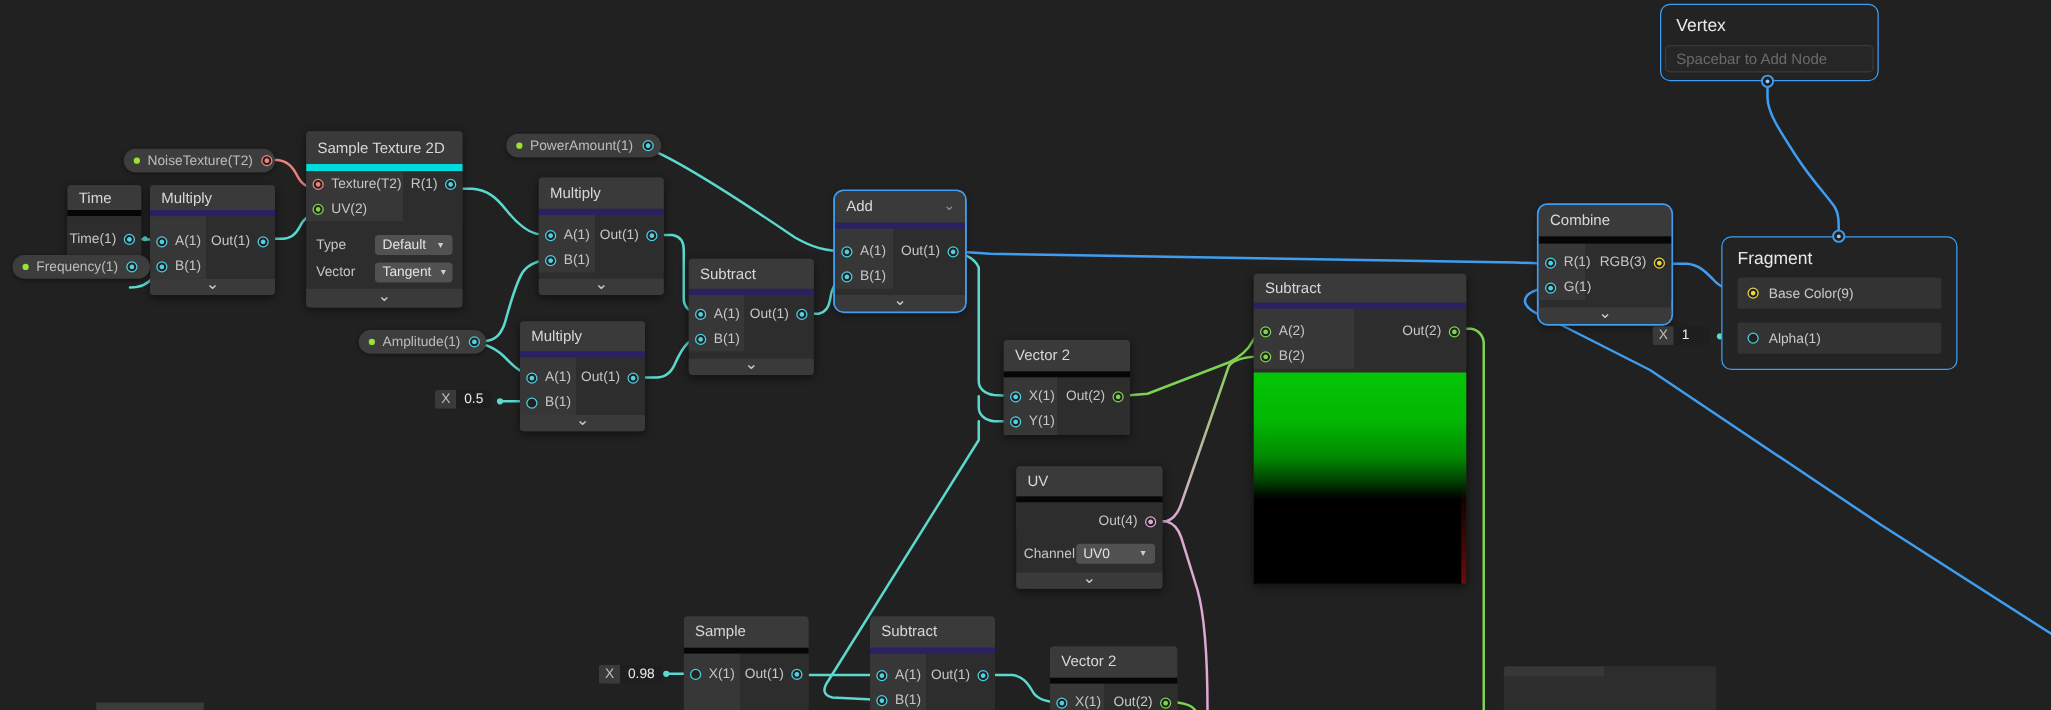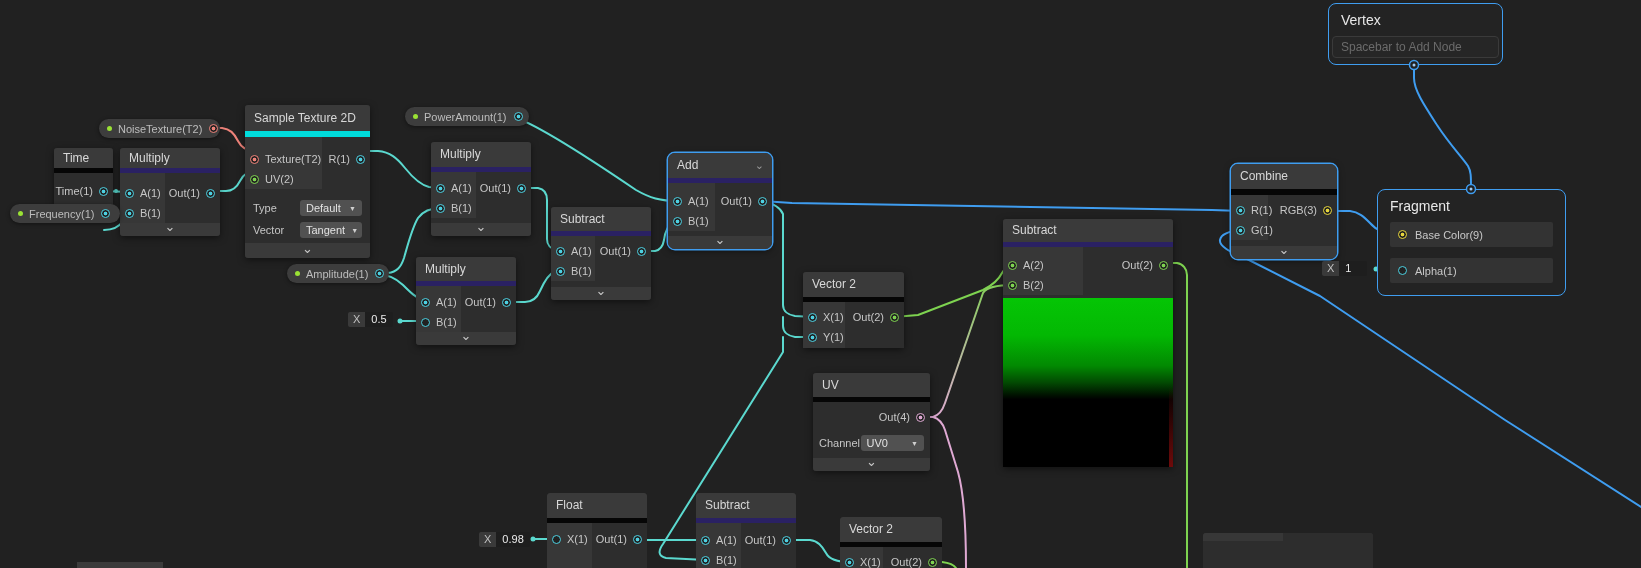--- a/index.html
+++ b/index.html
@@ -166,21 +166,21 @@
       <span class="port in filled" style="color:var(--portfloat)"></span>
       <span class="lab">B(1)</span>
     </div>
   </div>
   <div class="chev"></div>
 </div>
 
 <div class="node" style="left:245px;top:105px;width:125px">
   <div class="title t26">Sample Texture 2D</div>
   <div class="strip6" style="background:var(--stripcyan)"></div>
-  <div class="body" style="--col:62%;padding-top:12px">
+  <div class="body" style="--col:62%;padding-top:0">
     <div class="row">
       <span class="port in filled" style="color:var(--red)"></span>
       <span class="lab">Texture(T2)</span>
       <span class="lab out-lab">R(1)</span>
       <span class="port out filled" style="color:var(--portfloat)"></span>
     </div>
     <div class="row">
       <span class="port in filled" style="color:var(--green)"></span>
       <span class="lab">UV(2)</span>
     </div>
@@ -356,21 +356,21 @@
     <div class="row">
       <span class="port in filled" style="color:var(--portfloat)"></span>
       <span class="lab">G(1)</span>
     </div>
   </div>
   <div style="height:6px"></div>
   <div class="chev"></div>
 </div>
 
 <div class="node cut" style="left:547px;top:493px;width:100px;height:75px">
-  <div class="title t25">Float</div>
+  <div class="title t25">Sample</div>
   <div class="strip" style="background:var(--stripblack)"></div>
   <div class="body" style="--col:45%;padding-top:6px;height:39px">
     <div class="row">
       <span class="port in" style="color:var(--portfloat)"></span>
       <span class="lab">X(1)</span>
       <span class="lab out-lab">Out(1)</span>
       <span class="port out filled" style="color:var(--portfloat)"></span>
     </div>
   </div>
 </div>

